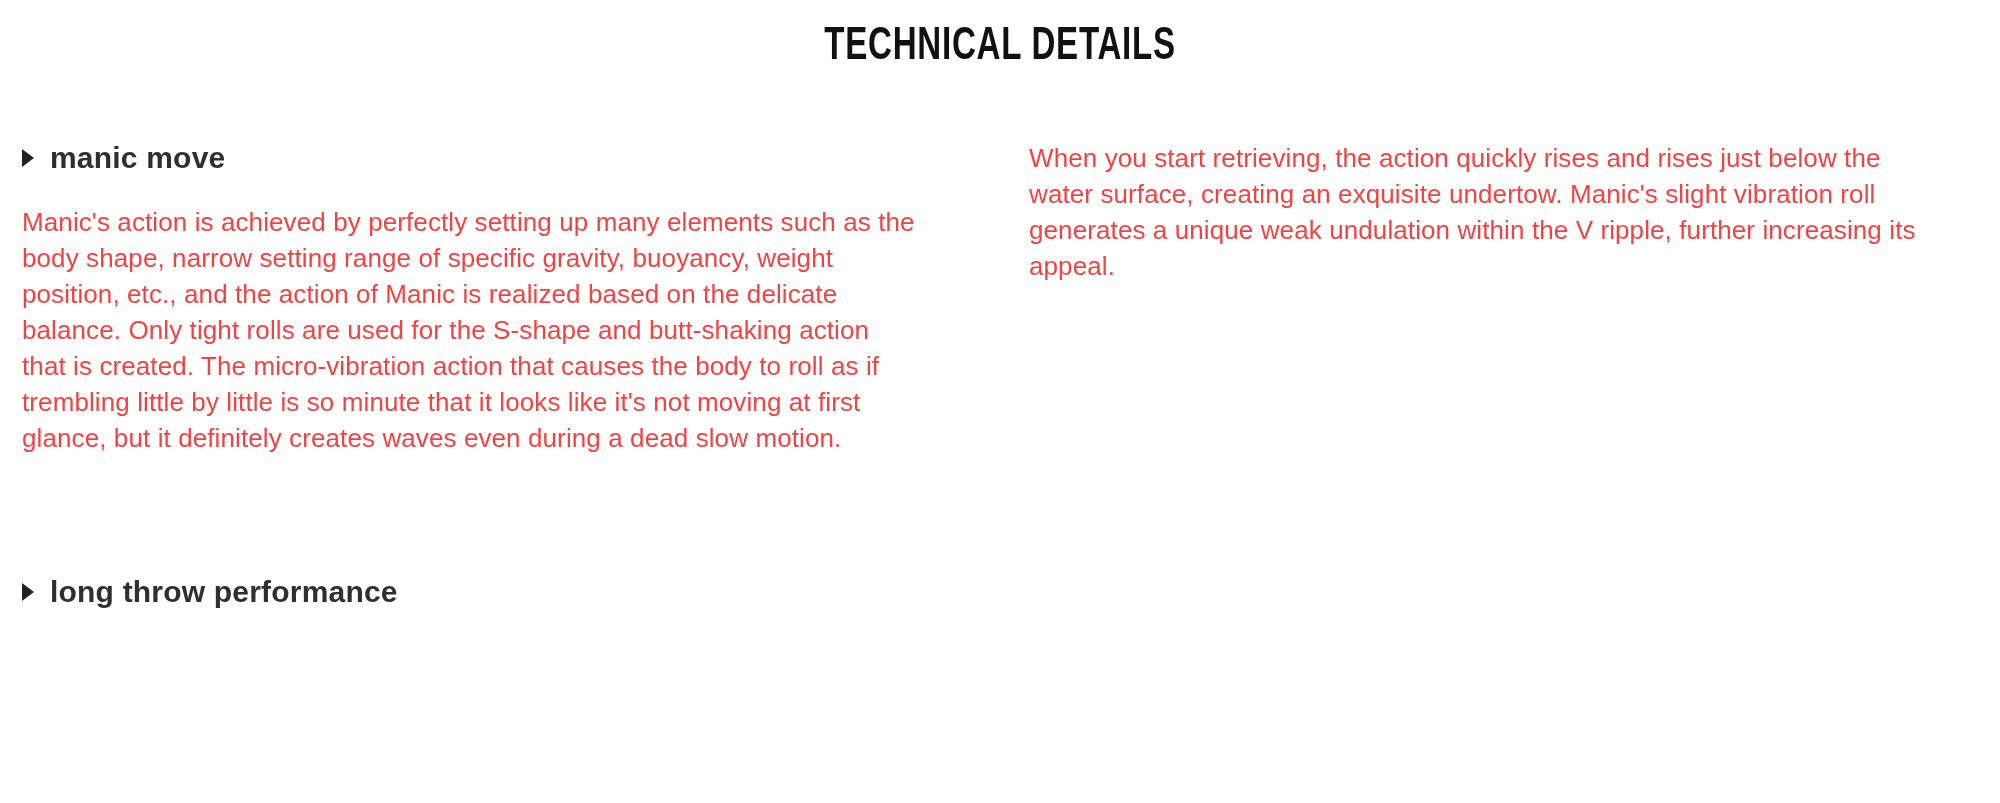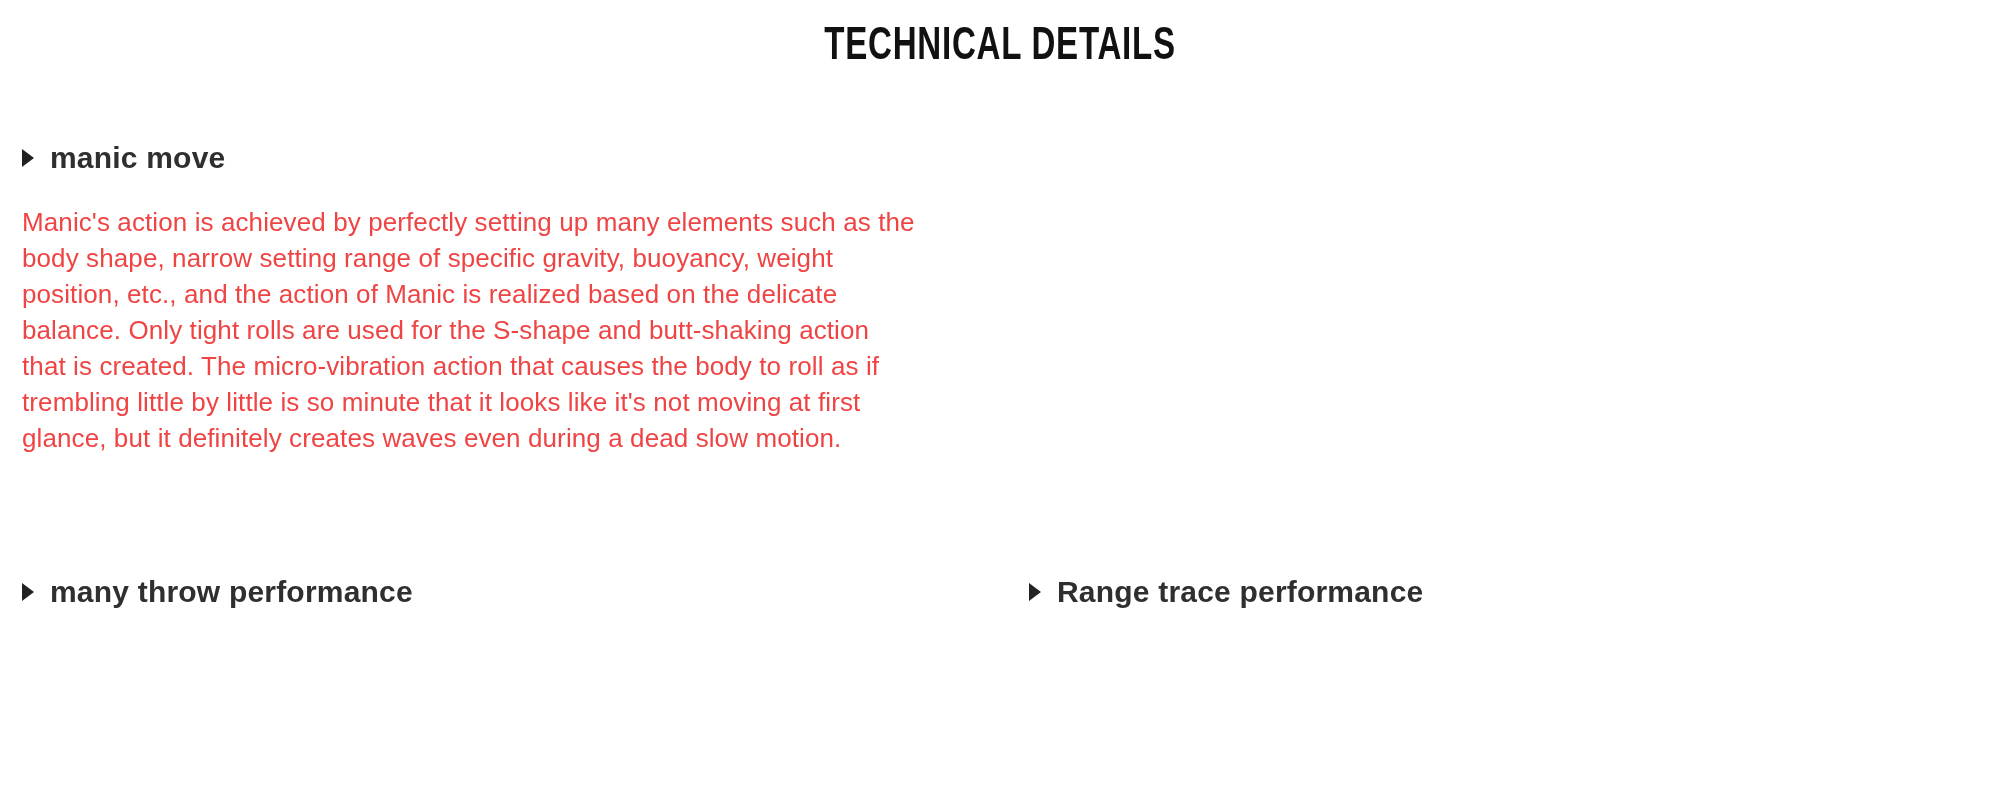--- a/index.html
+++ b/index.html
@@ -89,30 +89,30 @@
       <p class="section-body">Manic's action is achieved by perfectly setting up many elements such as the
 body shape, narrow setting range of specific gravity, buoyancy, weight
 position, etc., and the action of Manic is realized based on the delicate
 balance. Only tight rolls are used for the S-shape and butt-shaking action
 that is created. The micro-vibration action that causes the body to roll as if
 trembling little by little is so minute that it looks like it's not moving at first
 glance, but it definitely creates waves even during a dead slow motion.</p>
     </div>
 
     <div class="section">
+      <p class="section-body">When you start retrieving, the action quickly rises and rises just below the
+water surface, creating an exquisite undertow. Manic's slight vibration roll
+generates a unique weak undulation within the V ripple, further increasing its
+appeal.</p>
     </div>
 
     <div class="section">
       <div class="section-heading">
         <span class="tri-icon"></span>
-        <span class="heading-text">many throw performance</span>
+        <span class="heading-text">long throw performance</span>
       </div>
     </div>
 
     <div class="section">
-      <div class="section-heading">
-        <span class="tri-icon"></span>
-        <span class="heading-text">Range trace performance</span>
-      </div>
     </div>
 
   </div>
 </div>
 
 </body></html>

